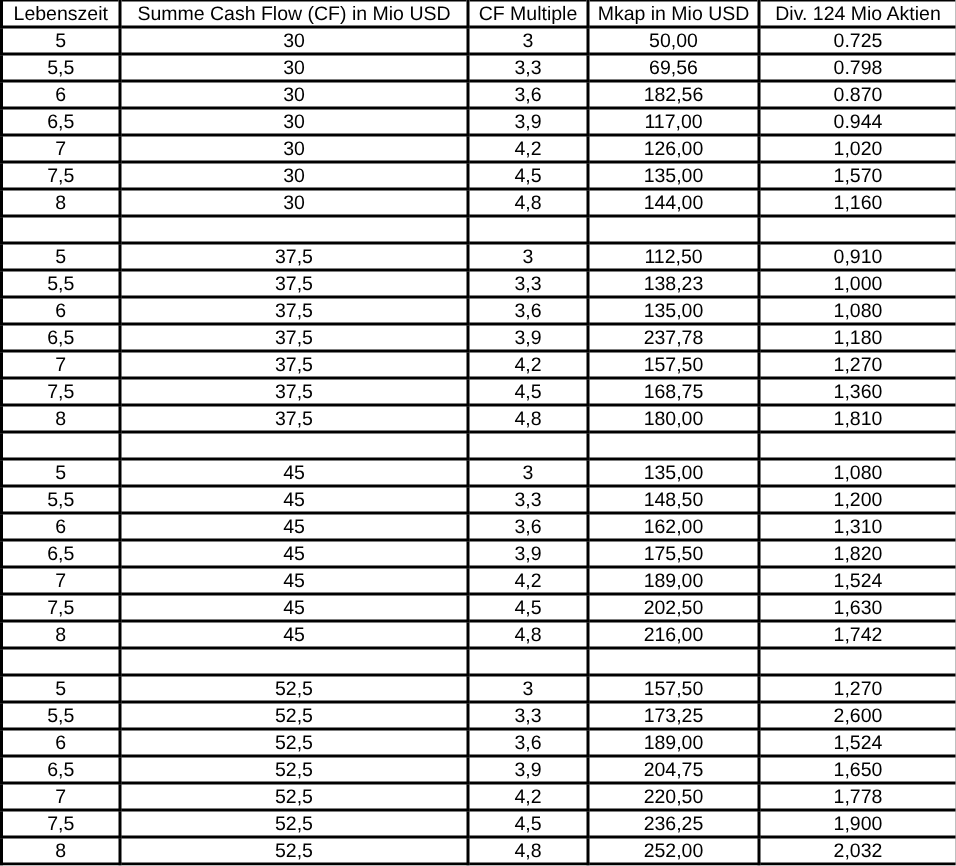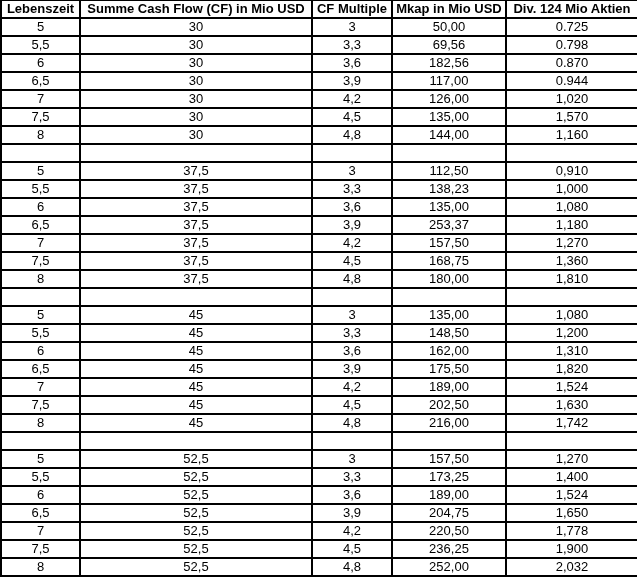--- a/index.html
+++ b/index.html
@@ -26,21 +26,21 @@
     border: 2px solid var(--border-color);
     height: 16px;
     padding: 0 1px;
     text-align: center;
     vertical-align: middle;
     white-space: nowrap;
     overflow: hidden;
     line-height: 16px;
   }
   table.sheet thead th {
-    font-weight: bold;
+    font-weight: normal;
     border-top-width: 1px;
   }
   table.sheet tr.spacer td {
     
   }
   col.c1 { width: 79px; }
   col.c2 { width: 232px; }
   col.c3 { width: 80px; }
   col.c4 { width: 114px; }
   col.c5 { width: 132px; }
@@ -140,21 +140,21 @@
         <td>6</td>
         <td>37,5</td>
         <td>3,6</td>
         <td>135,00</td>
         <td>1,080</td>
       </tr>
       <tr>
         <td>6,5</td>
         <td>37,5</td>
         <td>3,9</td>
-        <td>253,37</td>
+        <td>237,78</td>
         <td>1,180</td>
       </tr>
       <tr>
         <td>7</td>
         <td>37,5</td>
         <td>4,2</td>
         <td>157,50</td>
         <td>1,270</td>
       </tr>
       <tr>
@@ -239,21 +239,21 @@
         <td>52,5</td>
         <td>3</td>
         <td>157,50</td>
         <td>1,270</td>
       </tr>
       <tr>
         <td>5,5</td>
         <td>52,5</td>
         <td>3,3</td>
         <td>173,25</td>
-        <td>1,400</td>
+        <td>2,600</td>
       </tr>
       <tr>
         <td>6</td>
         <td>52,5</td>
         <td>3,6</td>
         <td>189,00</td>
         <td>1,524</td>
       </tr>
       <tr>
         <td>6,5</td>

